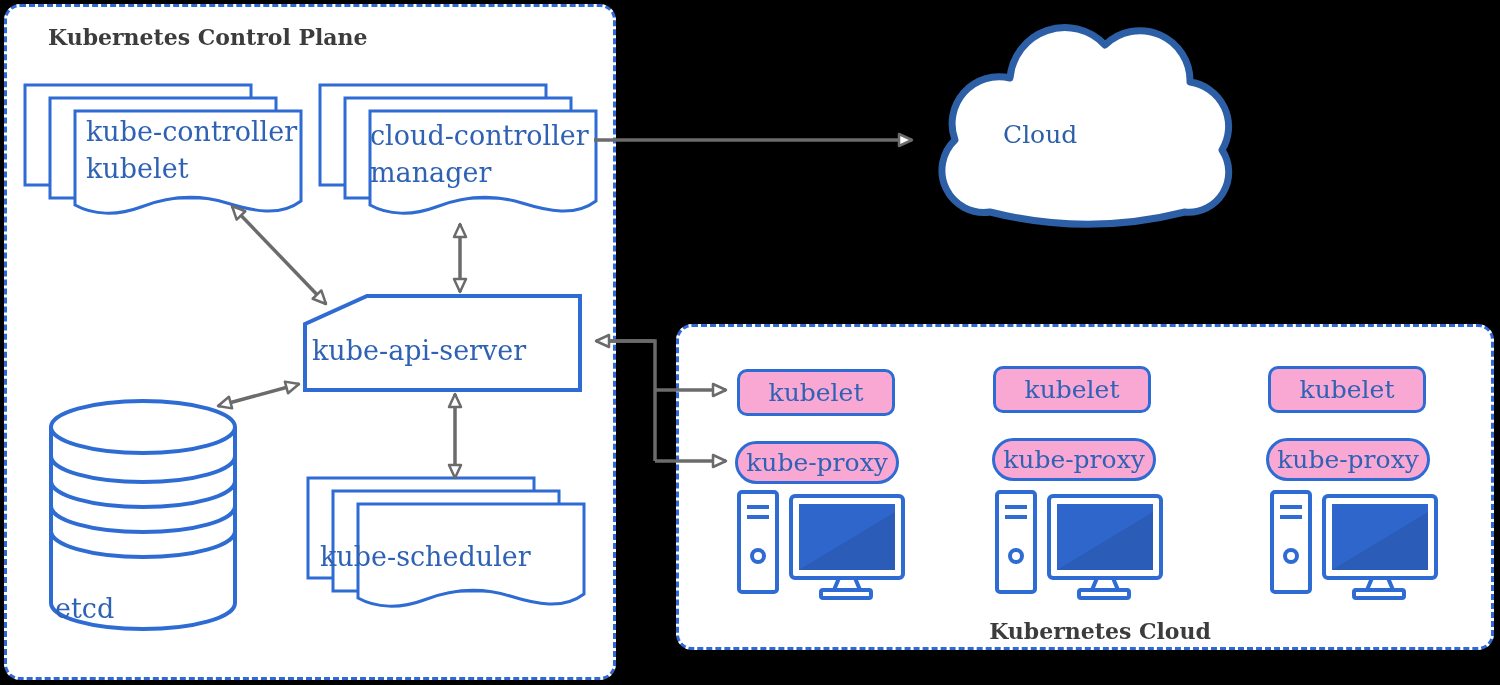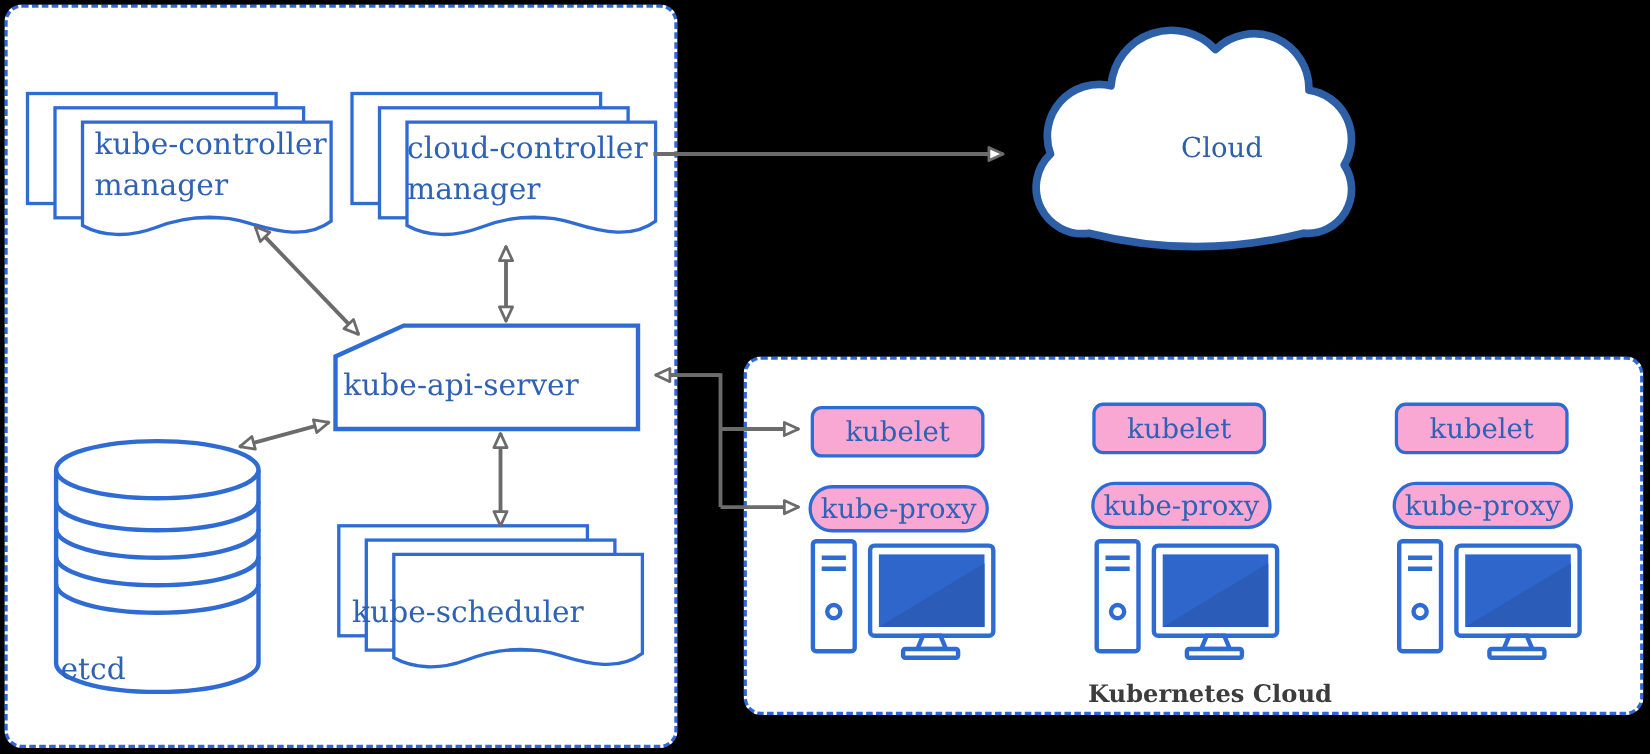--- a/index.html
+++ b/index.html
@@ -9,21 +9,21 @@
   .panel-cp{left:4px;top:4px;width:606px;height:670px;}
   .panel-nodes{left:676px;top:324px;width:812px;height:320px;}
   .shapes{position:absolute;left:0;top:0;z-index:2;pointer-events:none;}
   .lbl{position:absolute;z-index:3;color:#2f62b4;font-size:27px;line-height:37px;white-space:pre-line;}
   .lbl.center{text-align:left;}
   .title{position:absolute;z-index:3;color:#3c3c3c;font-weight:bold;font-size:22px;}
   .box{position:absolute;z-index:3;background:#f9a8d4;border:3px solid #2e6bd3;color:#2f62b4;
        display:flex;align-items:center;justify-content:center;font-size:25px;}
   .kubelet{width:152px;height:41px;border-radius:10px;}
   .kproxy{width:158px;height:37px;border-radius:22px;}
-  .cloud-lbl{position:absolute;z-index:3;color:#2d5fa7;font-size:25px;text-align:right;}
+  .cloud-lbl{position:absolute;z-index:3;color:#2d5fa7;font-size:25px;text-align:left;}
 </style>
 </head>
 <body>
 
 <div class="stage">
 
   <div class="panel panel-cp"></div>
   <div class="panel panel-nodes"></div>
 
   <svg class="shapes" width="1500" height="685" viewBox="0 0 1500 685">
@@ -93,24 +93,25 @@
       <line x1="655" y1="341" x2="596" y2="341" marker-end="url(#ah)"></line>
       <line x1="655" y1="390" x2="726" y2="390" marker-end="url(#ah)"></line>
       <line x1="655" y1="461" x2="726" y2="461" marker-end="url(#ah)"></line>
     </g>
 
     <use href="#pc" x="737" y="490"></use>
     <use href="#pc" x="995" y="490"></use>
     <use href="#pc" x="1270" y="490"></use>
   </svg>
 
+  <div class="title" style="left:48px;top:24px;">Kubernetes Control Plane</div>
   <div class="title" style="left:940px;top:618px;width:320px;text-align:center;">Kubernetes Cloud</div>
 
   <div class="lbl" style="left:86px;top:113px;width:220px;">kube-controller
-manager</div>
+kubelet</div>
   <div class="lbl" style="left:370px;top:117px;width:220px;">cloud-controller
 manager</div>
   <div class="lbl center" style="left:312px;top:332px;width:262px;">kube-api-server</div>
   <div class="lbl center" style="left:55px;top:570px;width:178px;margin-top:20px;">etcd</div>
   <div class="lbl center" style="left:320px;top:538px;width:252px;">kube-scheduler</div>
 
   <div class="cloud-lbl" style="left:1003px;top:120px;width:145px;">Cloud</div>
 
   <div class="box kubelet" style="left:737px;top:369px;">kubelet</div>
   <div class="box kproxy" style="left:735px;top:441px;">kube-proxy</div>

